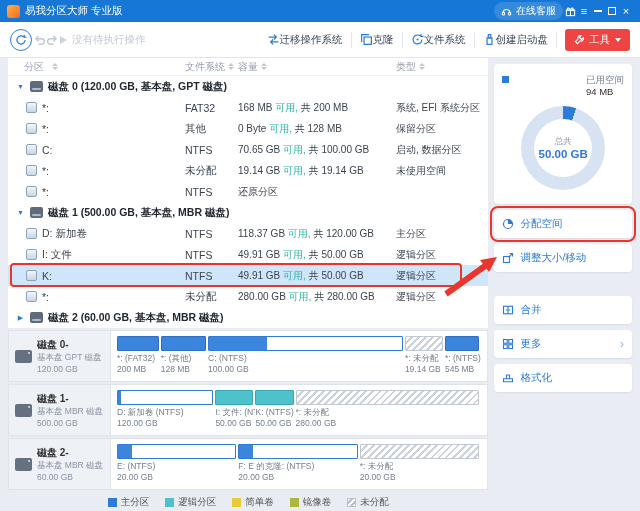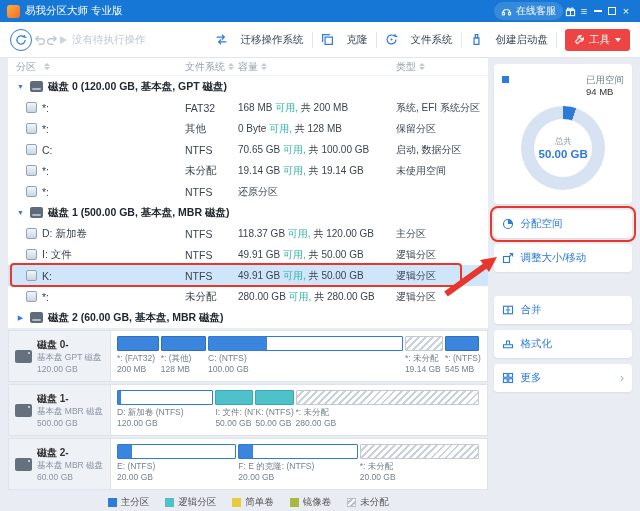--- a/index.html
+++ b/index.html
@@ -20,39 +20,39 @@
   svg.ic{display:block}
 
   
   .toolbar{height:36px;background:#fff;border-bottom:1px solid #e2e6ec;display:flex;align-items:center;justify-content:space-between;padding:0 10px}
   .t-left{display:flex;align-items:center;}
   .refresh{width:22px;height:22px;border:1px solid #2f7bd9;border-radius:50%;background:#fff;display:flex;align-items:center;justify-content:center;color:#2f7bd9}
   .uicon{color:#c0c7d2;font-size:14px;line-height:1}
   .pending{display:flex;align-items:center;gap:5px;color:#c0c7d2;font-size:10.5px}
   .ptri{width:0;height:0;border-left:7px solid #cdd3dc;border-top:4.5px solid transparent;border-bottom:4.5px solid transparent}
   .t-right{display:flex;align-items:center;gap:8px}
-  .action{display:flex;align-items:center;gap:13px;color:#3d4856;font-size:10.5px;cursor:default}
+  .action{display:flex;align-items:center;gap:0;color:#3d4856;font-size:10.5px;cursor:default}
   .action svg{color:#2f7bd9}
   .vsep{width:1px;height:16px;background:#e2e6ec}
   .toolsbtn{display:flex;align-items:center;gap:4px;background:#ef4444;color:#fff;font-size:10.5px;border-radius:3px;padding:4px 9px}
   .caret{width:0;height:0;border-top:4px solid #fff;border-left:3.5px solid transparent;border-right:3.5px solid transparent;margin-left:1px}
 
   
   .main{display:flex;padding:0 8px;align-items:flex-start}
   .leftcol{width:482px}
 
   
   .ptable{background:#fff}
   .thead{display:flex;height:18px;align-items:center;color:#97a1b0;font-size:10px;border-bottom:1px solid #eef1f5}
   .thead>div{display:flex;align-items:center}
   .c1{width:177px;padding-left:18px;display:flex;align-items:center;gap:5px;white-space:nowrap}
   .c2{width:53px;white-space:nowrap}
   .c3{width:158px;font-size:10px;white-space:nowrap}
   .c4{flex:1;font-size:10px;white-space:nowrap;overflow:hidden}
-  .thead .c1{padding-left:8px}
+  .thead .c1{padding-left:16px}
   .sort{display:inline-flex;flex-direction:column;gap:1px;margin-left:3px}
   .sort i{width:0;height:0;border-left:3px solid transparent;border-right:3px solid transparent;display:block}
   .sort .up{border-bottom:3px solid #c2c9d4}
   .sort .dn{border-top:3px solid #c2c9d4}
   .trow{display:flex;height:21px;align-items:center;font-size:10.5px;color:#3c4450}
   .trow.sel{background:#cfe5fa;position:relative}
   .selbox{position:absolute;left:2px;top:-2px;width:452px;height:24px;border:2px solid #e8362d;border-radius:4px;pointer-events:none;z-index:6}
   .grow{display:flex;height:21px;align-items:center;gap:5px;padding-left:8px;font-weight:bold;font-size:10.5px;color:#22282f;white-space:nowrap}
   .tri{color:#2f7bd9;font-size:7px;width:9px;text-align:center}
   .picon{width:11px;height:11px;border:1px solid #8fa3b8;border-radius:2px;background:linear-gradient(#f2f6fa,#c9d6e2);flex:none}
@@ -551,35 +551,35 @@
       <div class="btn">
         <svg class="ic" width="12" height="12" viewBox="0 0 16 16" fill="none" stroke="currentColor" stroke-width="1.5">
             <rect x="2" y="3" width="12" height="10"></rect>
             <path d="M8 3v10M5 8h2M11 8H9"></path>
           </svg>
         <span>合并</span>
       </div>
 
       <div class="btn">
         <svg class="ic" width="12" height="12" viewBox="0 0 16 16" fill="none" stroke="currentColor" stroke-width="1.5">
-            <path d="M2 9h12v4H2z"></path>
-            <path d="M6 9V4h4v5"></path>
-          </svg>
-        <span>格式化</span>
-      </div>
-
-      <div class="btn">
-        <svg class="ic" width="12" height="12" viewBox="0 0 16 16" fill="none" stroke="currentColor" stroke-width="1.5">
             <rect x="2" y="2" width="5" height="5"></rect>
             <rect x="9" y="2" width="5" height="5"></rect>
             <rect x="2" y="9" width="5" height="5"></rect>
             <rect x="9" y="9" width="5" height="5"></rect>
           </svg>
         <span>更多</span>
         <span class="chev">›</span>
+      </div>
+
+      <div class="btn">
+        <svg class="ic" width="12" height="12" viewBox="0 0 16 16" fill="none" stroke="currentColor" stroke-width="1.5">
+            <path d="M2 9h12v4H2z"></path>
+            <path d="M6 9V4h4v5"></path>
+          </svg>
+        <span>格式化</span>
       </div>
     </div>
   </div>
 
   <svg class="ann" width="640" height="511" viewBox="0 0 640 511">
     <line x1="446" y1="294" x2="485" y2="266" stroke="#e8362d" stroke-width="6"></line>
     <polygon points="497,257 489,272 480,260" fill="#e8362d"></polygon>
   </svg>
 </div>
 

